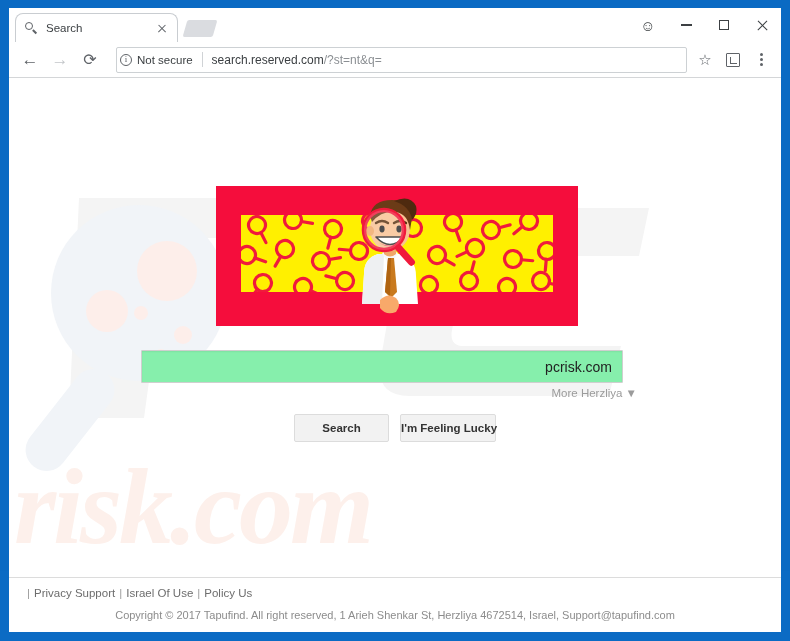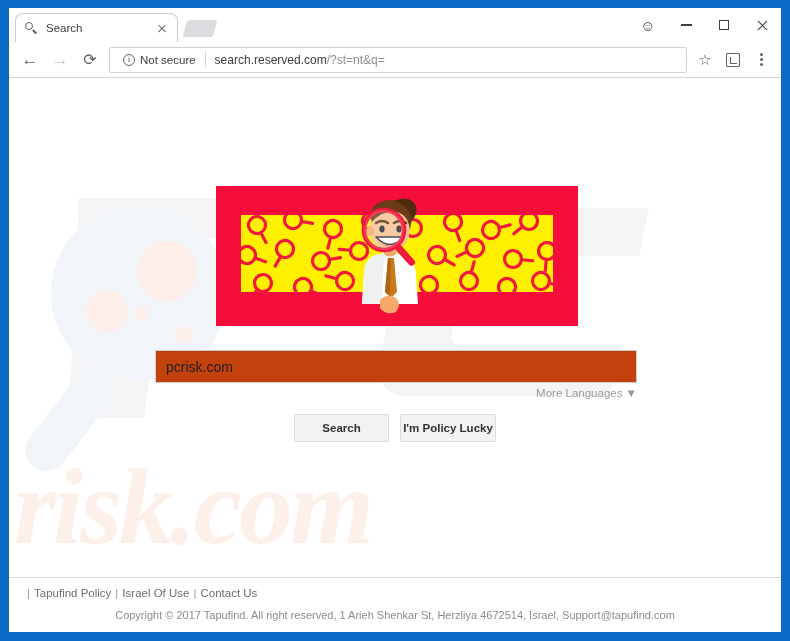--- a/index.html
+++ b/index.html
@@ -171,28 +171,28 @@
     font-size: 17px;
     line-height: 1;
     color: #5f6368;
   }
   .nav-glyph.disabled { color: #c3c6c9; }
   .nav-glyph.reload { font-size: 16px; }
 
   #omnibox {
     flex: 1 1 auto;
     height: 26px;
-    margin-left: 4px;
+    margin-left: 11px;
     margin-right: 4px;
     background: #ffffff;
     border: 1px solid #cdd1d4;
     border-radius: 2px;
     display: flex;
     align-items: center;
-    padding: 0 13px;
+    padding: 0 3px;
     cursor: text;
   }
 
   #not-secure-group {
     display: flex;
     align-items: center;
     flex: 0 0 auto;
     cursor: pointer;
   }
   #info-circle-icon {
@@ -338,33 +338,34 @@
 
   
   #search-area {
     position: absolute;
     left: 0; top: 0;
     width: 772px;
   }
 
   #search-input {
     position: absolute;
-    left: 146px;
+    left: 132px;
     top: 272px;
     width: 482px;
     height: 33px;
     border: 1px solid #cfcfcf;
-    background: #c2410c;
+    background: #86efac;
     font-family: "Liberation Sans", sans-serif;
     font-size: 14px;
     color: #222222;
     padding: 0 10px;
     outline: none;
     border-radius: 1px;
     box-shadow: inset 0 1px 2px rgba(0,0,0,0.06);
+    text-align: right;
   }
 
   #more-languages {
     position: absolute;
     right: 144px;
     top: 309px;
     font-size: 11.5px;
     color: #9b9b9b;
     cursor: pointer;
     white-space: nowrap;
@@ -597,29 +598,29 @@
           <circle cx="46" cy="34" r="20" fill="#ffffff" opacity="0.16"></circle>
           <rect x="57" y="49" width="7" height="26" rx="3.4" fill="#f01a3c" transform="rotate(-42 60 52)"></rect>
 
           <path d="M42 104 Q50 96 58 102 Q64 108 58 116 Q48 120 42 112 Z" fill="#f8a96a"></path>
         </svg>
       </div>
 
       <div id="search-area">
         <input id="search-input" type="text" value="pcrisk.com" style="">
 
-        <div id="more-languages">More Languages ▼</div>
+        <div id="more-languages">More Herzliya ▼</div>
 
         <div id="buttons-row">
           <button class="gbtn" id="search-button">Search</button>
-          <button class="gbtn" id="lucky-button">I'm Policy Lucky</button>
+          <button class="gbtn" id="lucky-button">I'm Feeling Lucky</button>
         </div>
       </div>
 
       <div id="footer">
-        <div id="footer-links"><span class="sep">|</span><a>Tapufind Policy</a><span class="sep">|</span><a>Israel Of Use</a><span class="sep">|</span><a>Contact Us</a></div>
+        <div id="footer-links"><span class="sep">|</span><a>Privacy Support</a><span class="sep">|</span><a>Israel Of Use</a><span class="sep">|</span><a>Policy Us</a></div>
 
         <div id="footer-copyright">Copyright © 2017 Tapufind. All right reserved, 1 Arieh Shenkar St, Herzliya 4672514, Israel, Support@tapufind.com</div>
       </div>
 
     </div>
   </div>
 </div>
 
 </body></html>

